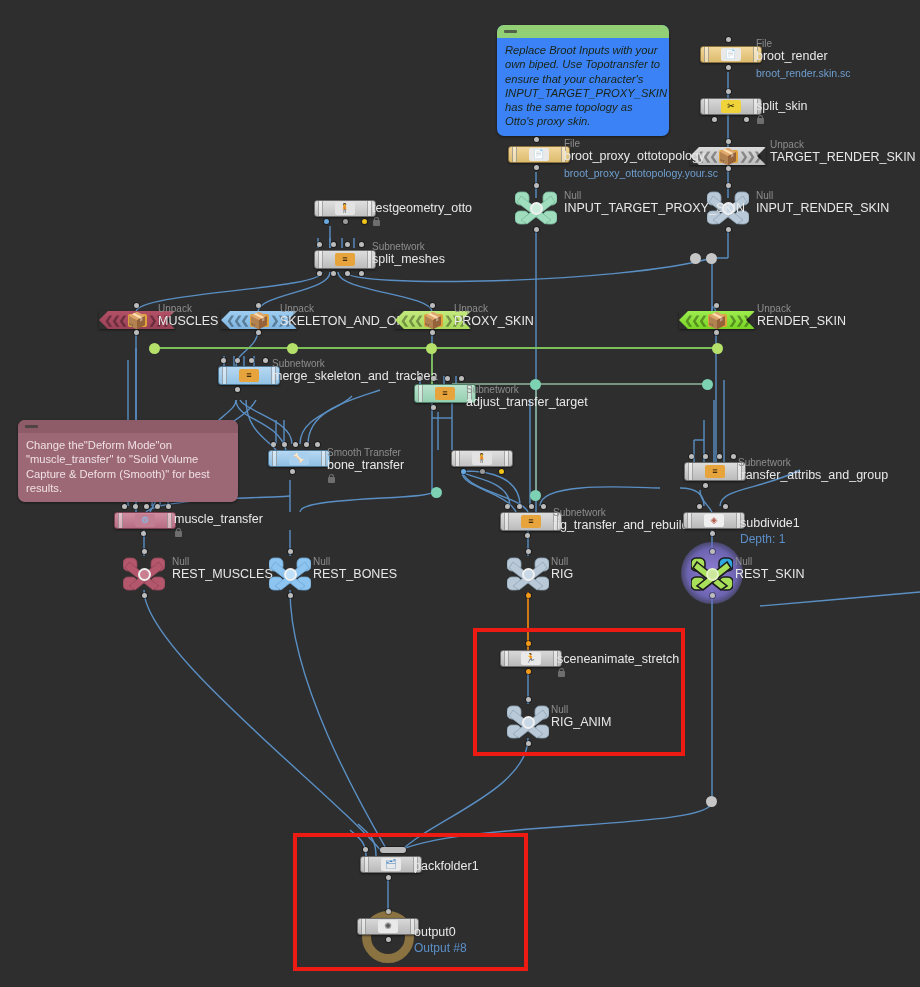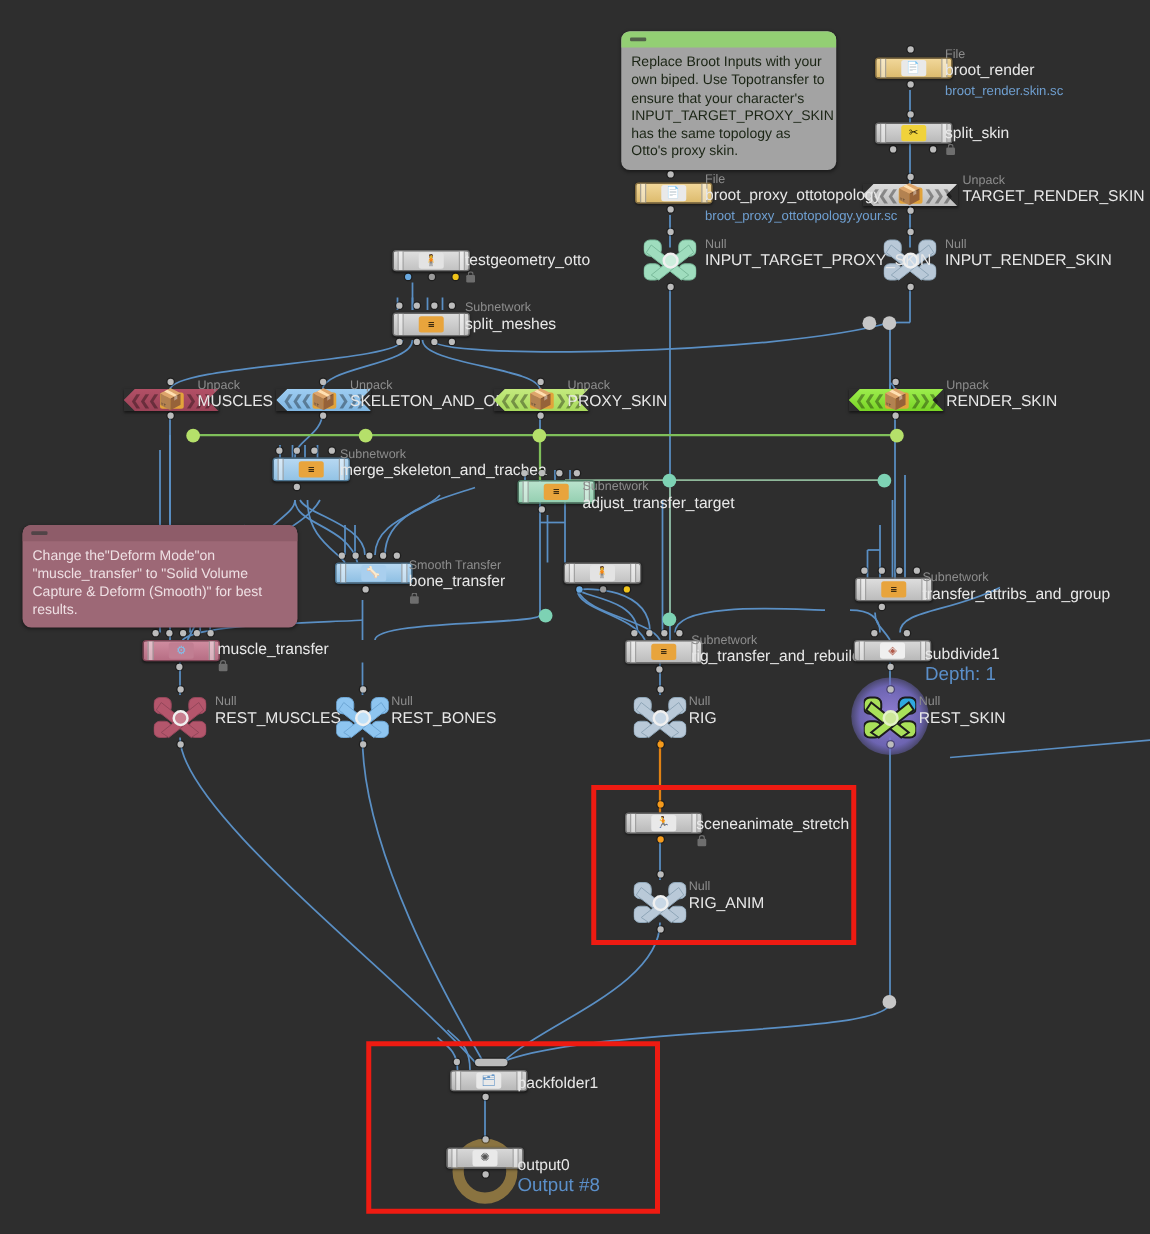--- a/index.html
+++ b/index.html
@@ -12,21 +12,21 @@
     position:relative;
   }
   #canvas{position:absolute;left:0;top:0;width:920px;height:987px;}
   svg.wires{position:absolute;left:0;top:0;width:920px;height:987px;pointer-events:none;}
 
   
   .note{position:absolute;border-radius:7px;overflow:hidden;box-shadow:0 1px 3px rgba(0,0,0,.45);}
   .note .bar{height:13px;position:relative;}
   .note .bar:after{content:"";position:absolute;left:7px;top:5px;width:13px;height:3px;border-radius:1px;background:#3c3c3c;opacity:.75;}
   .note .body{padding:5px 8px 7px 8px;font-size:11.2px;line-height:14.3px;}
-  .note-green{background:#a3a3a3;}
+  .note-green{background:#3b82f6;font-style:italic;}
   .note-green .bar{background:#93cf74;}
   .note-green .body{color:#1a2414;}
   .note-pink{background:#9d6876;}
   .note-pink .bar{background:#8e5c69;}
   .note-pink .body{color:#efe0e4;}
 
   
   .redbox{position:absolute;border:4px solid #ee1b12;box-sizing:border-box;}
 
   
@@ -72,21 +72,21 @@
   
   .nullnode{position:relative;width:42px;height:36px;}
   .nullnode .x{position:absolute;left:0;top:0;width:100%;height:100%;}
   .nullnode .ring{position:absolute;left:50%;top:50%;width:13px;height:13px;margin:-6.5px 0 0 -6.5px;border-radius:50%;border:2.5px solid #f0f0f0;background:#c9d8e6;box-sizing:border-box;}
 
   
   .lbl{position:absolute;white-space:nowrap;}
   .lbl .type{font-size:10px;color:#8d8d8d;line-height:11px;}
   .lbl .name{font-size:12.5px;color:#e8e8e8;line-height:14px;}
   .lbl .sub{font-size:10.5px;color:#6f9fd0;line-height:13px;}
-  .lbl .sub2{font-size:15px;color:#5b8fc9;line-height:13px;}
+  .lbl .sub2{font-size:12px;color:#5b8fc9;line-height:13px;}
   .lock{display:block;width:9px;height:11px;margin-top:1px;position:relative;}
   .lock:before{content:"";position:absolute;left:1px;top:4px;width:7px;height:6px;background:#6e6e6e;border-radius:1px;}
   .lock:after{content:"";position:absolute;left:2.2px;top:0.6px;width:4.5px;height:4.5px;border:1.4px solid #6e6e6e;border-bottom:none;border-radius:3px 3px 0 0;box-sizing:border-box;}
 
   
   .pin{position:absolute;width:5px;height:5px;border-radius:50%;background:#bcbcbc;box-shadow:0 0 0 1px rgba(0,0,0,.35);}
   .pin.orange{background:#f59b1c;}
   .pin.blue{background:#6aa9e0;}
   .pin.yellow{background:#f0c419;}
   .pin.grey{background:#9a9a9a;}

